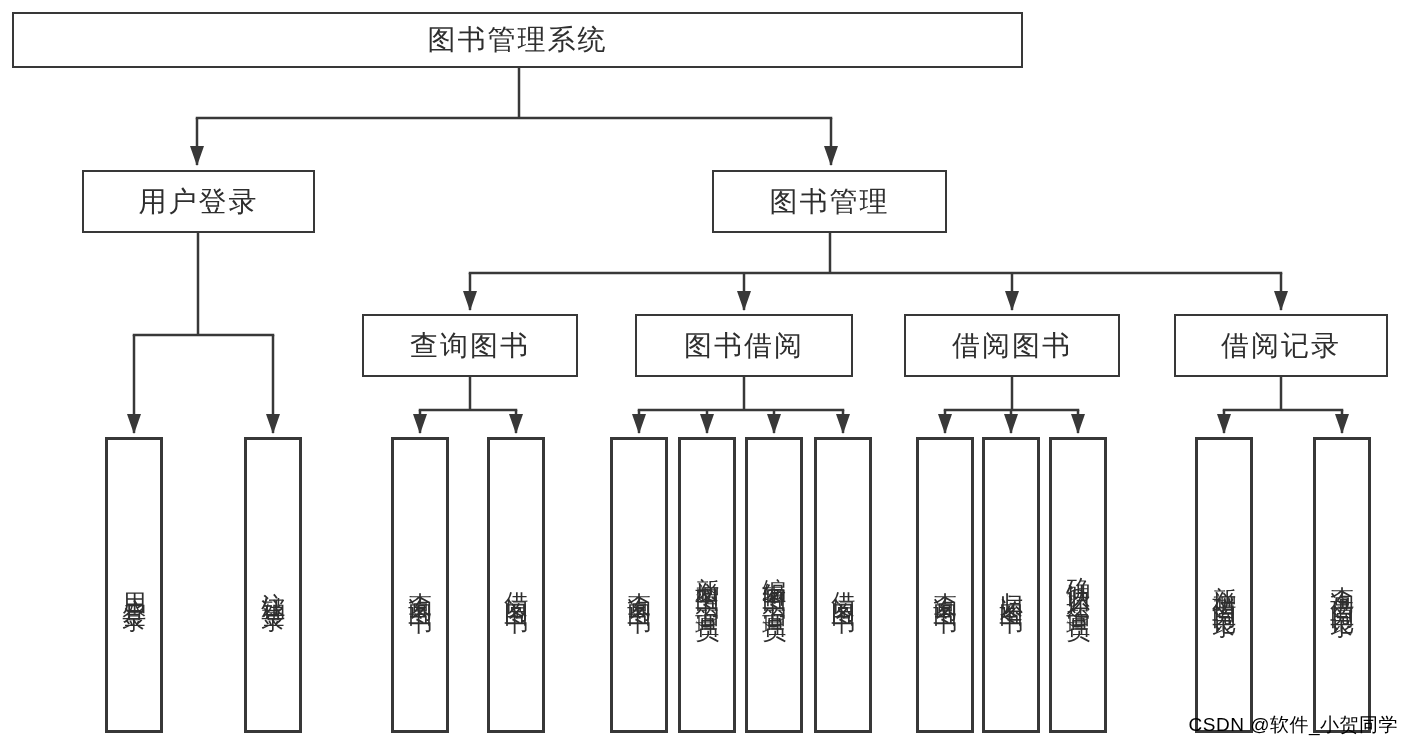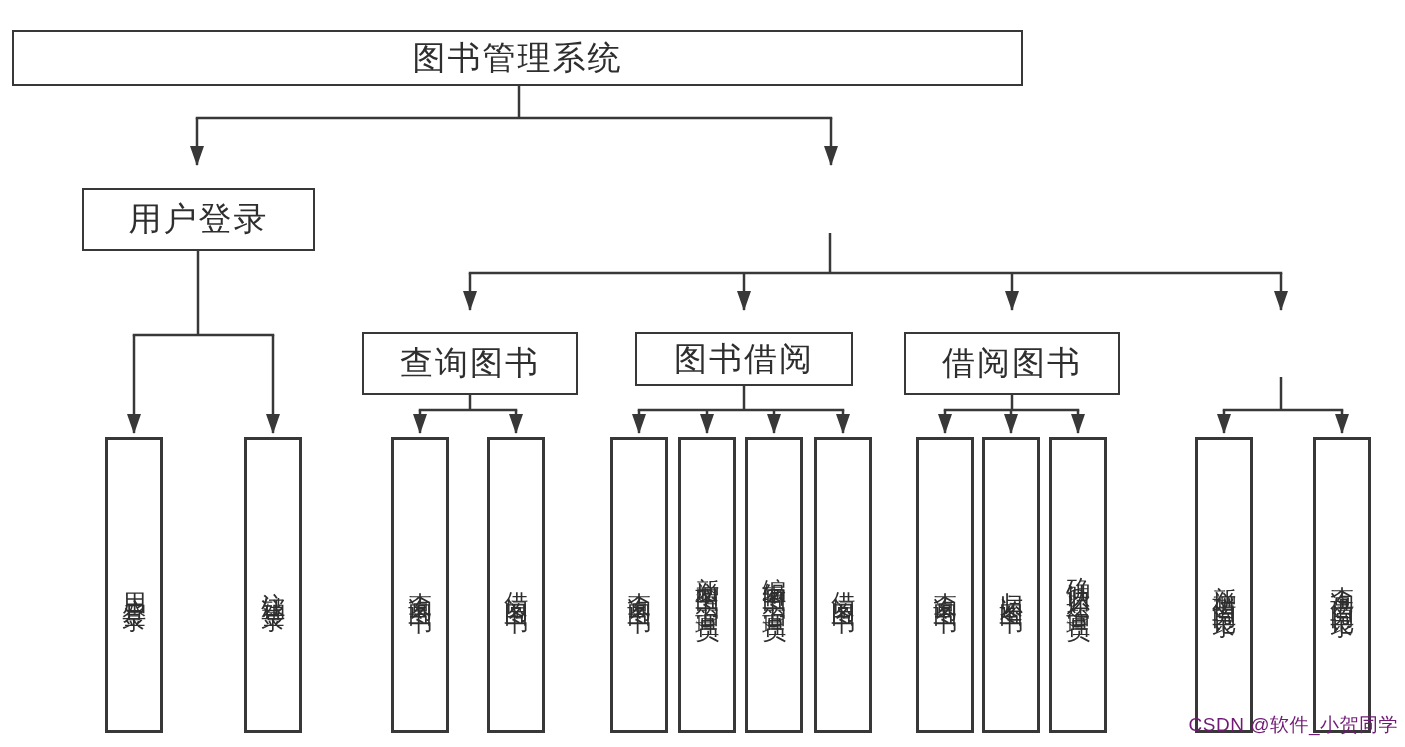--- a/index.html
+++ b/index.html
@@ -26,41 +26,40 @@
   .node {
     position: absolute;
     box-sizing: border-box;
     background: #ffffff;
     border: 2.5px solid #383838;
     display: flex;
     align-items: center;
     justify-content: center;
   }
   .hbox {
-    font-size: 33px;
+    font-size: 28px;
     letter-spacing: 2px;
-    margin-top: 18px;
   }
   .vbox {
     border-width: 3px;
   }
   .vbox .vtext {
     writing-mode: vertical-rl;
     font-size: 24px;
     letter-spacing: 6px;
     line-height: 1.1;
     white-space: nowrap;
   }
   #watermark {
     position: absolute;
     left: 1188px;
     top: 712px;
     width: 210px;
     font-size: 19px;
-    color: #701a75;
+    color: #000000;
     letter-spacing: 0.5px;
     white-space: nowrap;
     z-index: 5;
     text-align: right;
   }
 </style>
 </head>
 <body>
 
 <div id="canvas">
@@ -111,24 +110,26 @@
       <path d="M1281,377 L1281,410"></path>
       <path d="M1224,410 L1342,410" stroke-linecap="square"></path>
       <path d="M1224,410 L1224,433" marker-end="url(#arrow)"></path>
       <path d="M1342,410 L1342,433" marker-end="url(#arrow)"></path>
     </g>
   </svg>
 
   <div class="node hbox" style="left:12px; top:12px; width:1011px; height:56px;">图书管理系统</div>
 
   <div class="node hbox" style="left:82px; top:170px; width:233px; height:63px;">用户登录</div>
+  <div class="node hbox" style="left:712px; top:170px; width:235px; height:63px;">图书管理</div>
 
   <div class="node hbox" style="left:362px; top:314px; width:216px; height:63px;">查询图书</div>
-  <div class="node hbox" style="left:635px; top:314px; width:218px; height:54px;">图书借阅</div>
+  <div class="node hbox" style="left:635px; top:314px; width:218px; height:63px;">图书借阅</div>
   <div class="node hbox" style="left:904px; top:314px; width:216px; height:63px;">借阅图书</div>
+  <div class="node hbox" style="left:1174px; top:314px; width:214px; height:63px;">借阅记录</div>
 
   <div class="node vbox" style="left:105px; top:437px; width:58px; height:296px;">
     <span class="vtext">用户登录</span>
   </div>
   <div class="node vbox" style="left:244px; top:437px; width:58px; height:296px;">
     <span class="vtext">注销登录</span>
   </div>
 
   <div class="node vbox" style="left:391px; top:437px; width:58px; height:296px;">
     <span class="vtext">查询图书</span>

